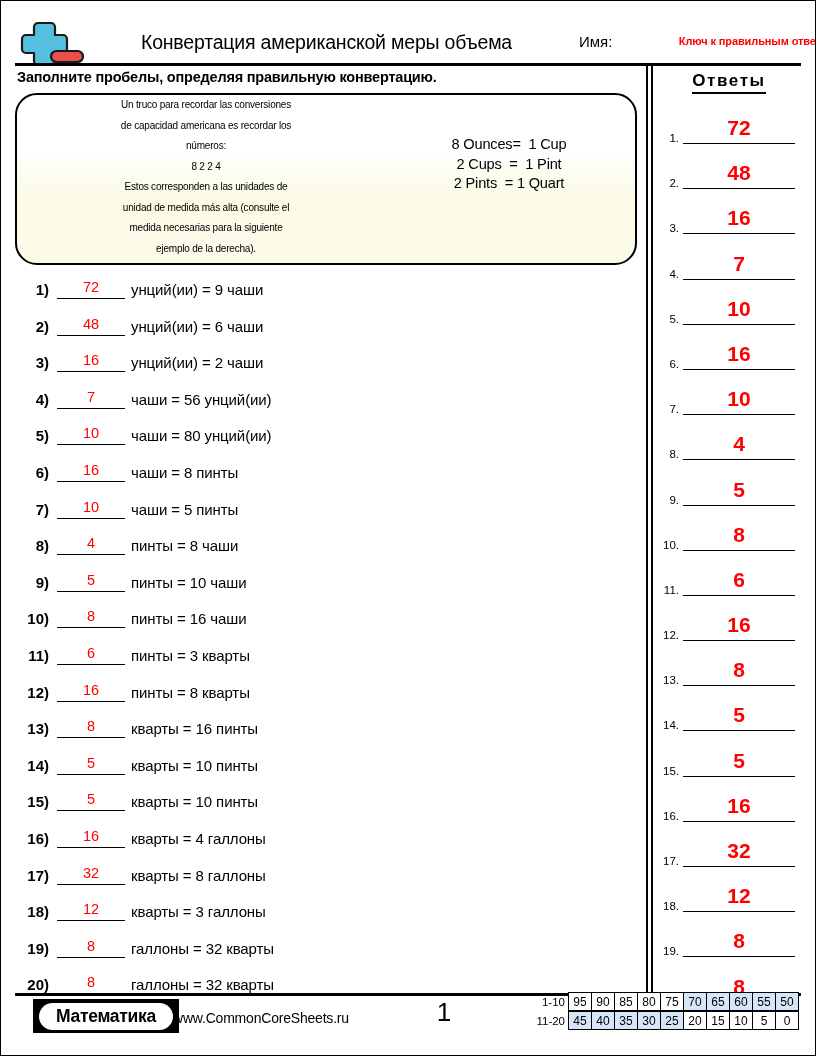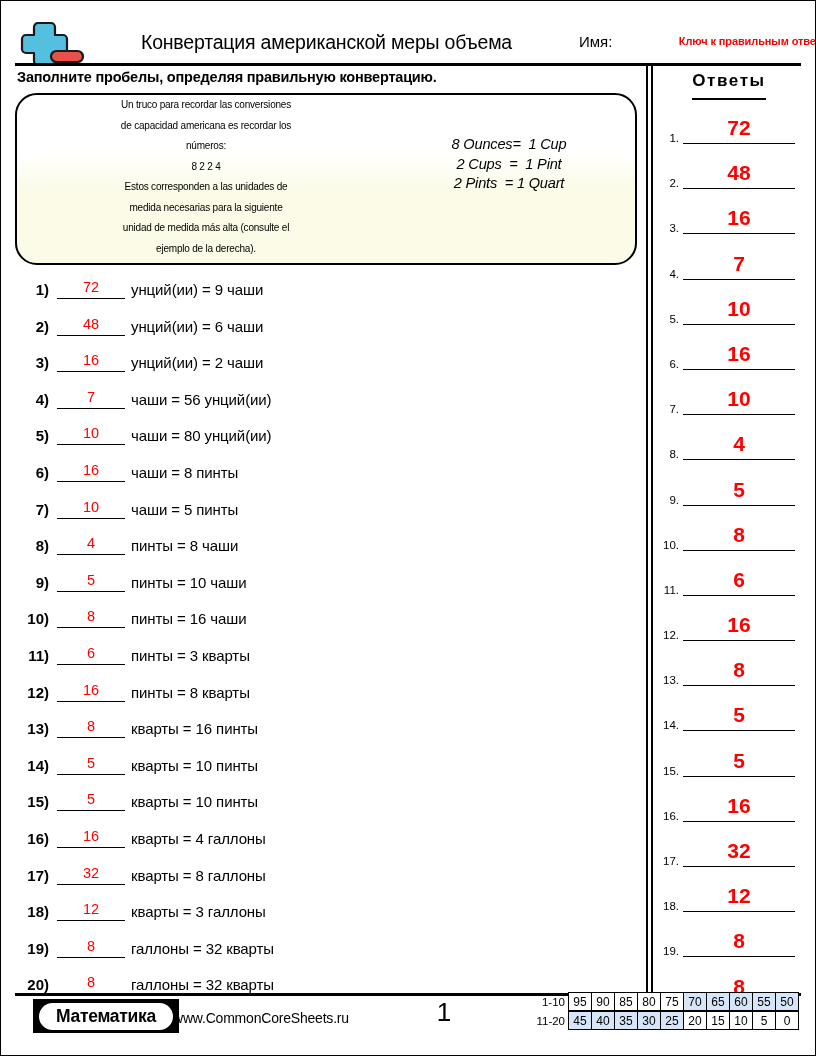--- a/index.html
+++ b/index.html
@@ -121,21 +121,21 @@
   #info-right {
     position: absolute;
     left: 392px;
     top: 40px;
     width: 200px;
     text-align: center;
     font-size: 14.6px;
     line-height: 19.5px;
     letter-spacing: -0.2px;
   }
-  #info-right .eqline { white-space: pre; font-style: italic; }
+  #info-right .eqline { white-space: pre; }
 
   
   #questions {
     position: absolute;
     left: 14px;
     top: 274px;
     width: 624px;
   }
   .q-row {
     position: relative;
@@ -183,21 +183,21 @@
     position: absolute;
     left: 0; top: 6px;
     width: 148px;
     text-align: center;
     font-size: 17px;
     font-weight: bold;
     letter-spacing: 1.6px;
   }
   #answers-title span {
     border-bottom: 2px solid #000;
-    padding-bottom: 8px;
+    padding-bottom: 2px;
   }
   #answers-list {
     position: absolute;
     left: 0;
     top: 44px;
     width: 148px;
   }
   .a-row {
     position: relative;
     height: 45.2px;
@@ -335,22 +335,22 @@
     <div class="bar b2"></div>
   </div>
 
   <div id="info-box">
     <div id="info-left">
         <div>Un truco para recordar las conversiones</div>
         <div>de capacidad americana es recordar los</div>
         <div>números:</div>
         <div>8 2 2 4</div>
         <div>Estos corresponden a las unidades de</div>
+        <div>unidad de medida más alta (consulte el</div>
         <div>medida necesarias para la siguiente</div>
-        <div>unidad de medida más alta (consulte el</div>
         <div>ejemplo de la derecha).</div>
       </div>
     <div id="info-right">
         <div class="eqline">8 Ounces=  1 Cup</div>
         <div class="eqline">2 Cups  =  1 Pint</div>
         <div class="eqline">2 Pints  = 1 Quart</div>
       </div>
   </div>
 
   <div id="questions">

